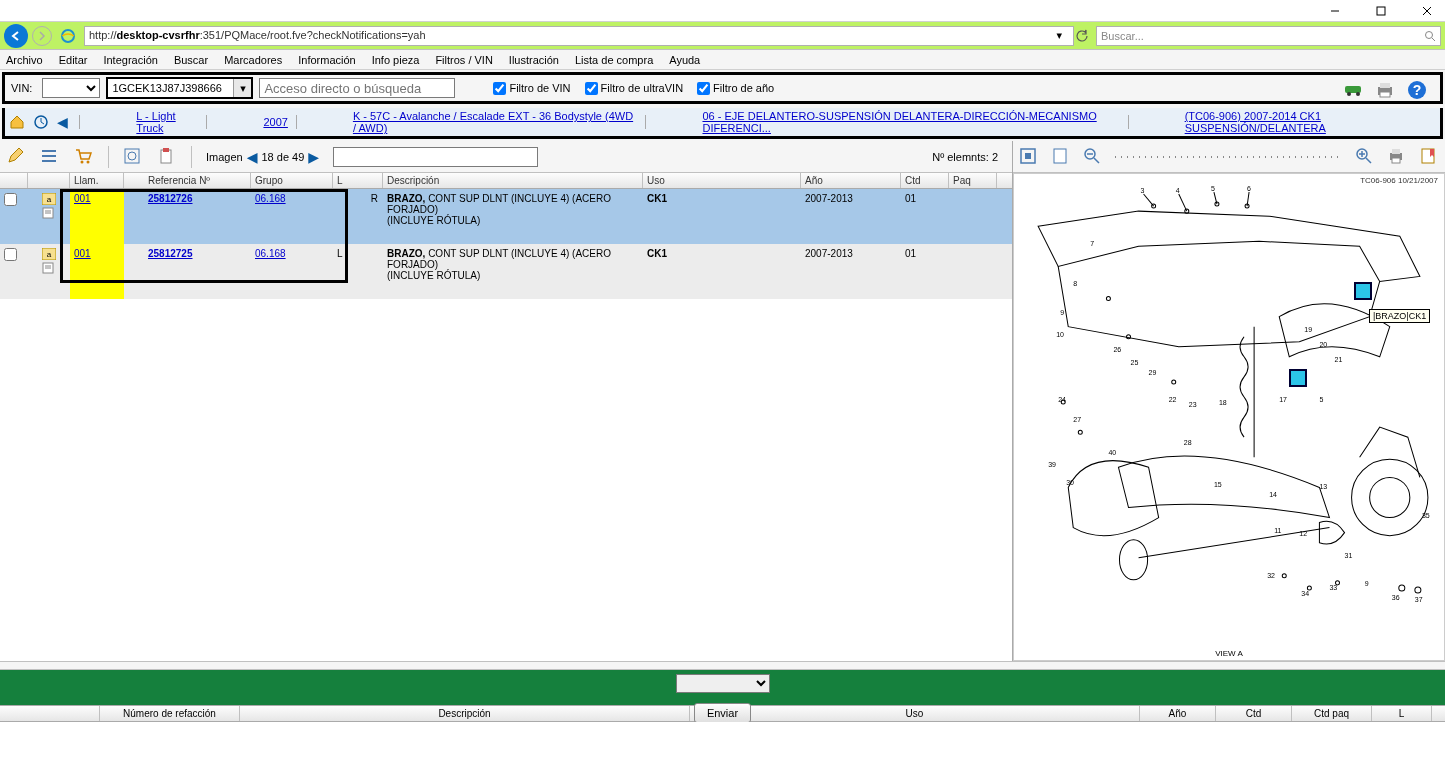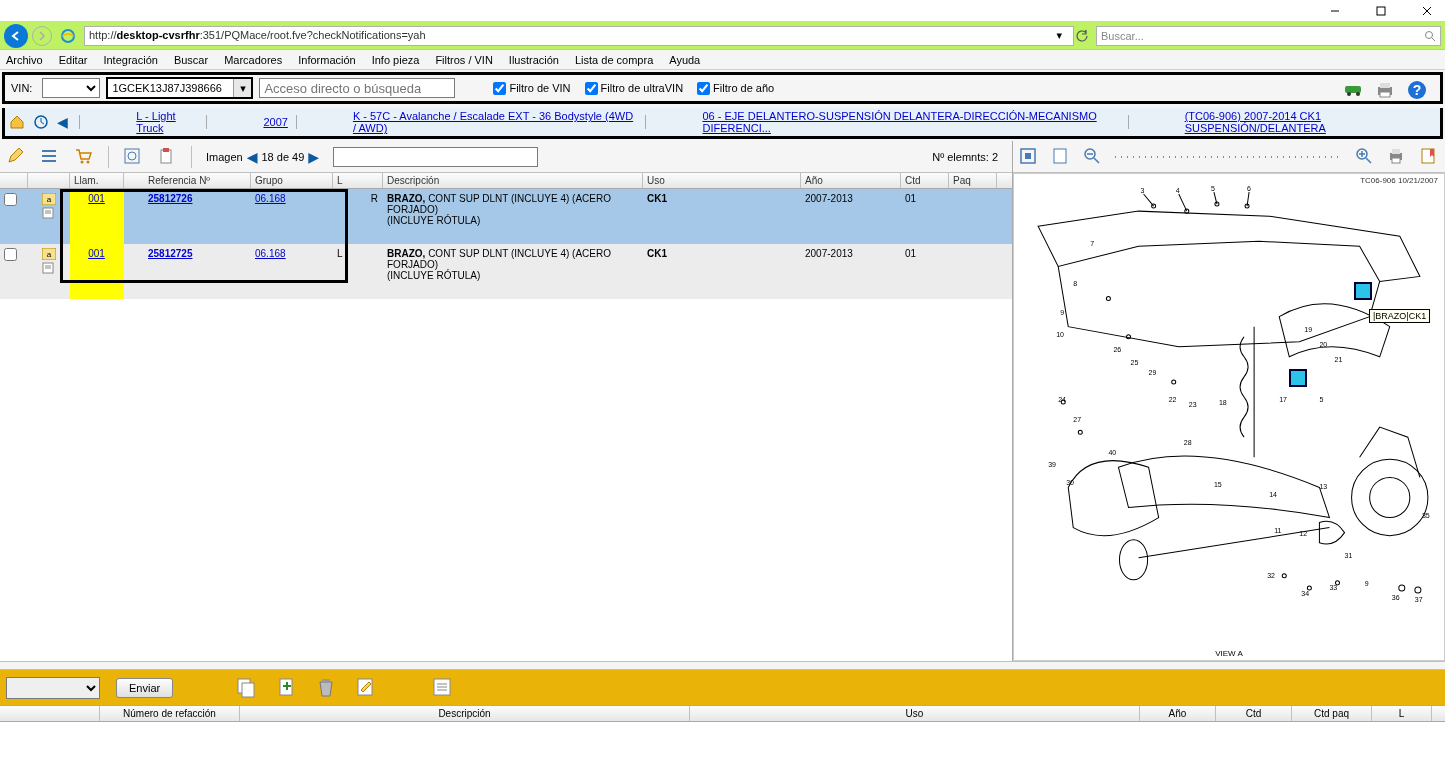--- a/index.html
+++ b/index.html
@@ -73,42 +73,42 @@
 .col-ctd { width: 48px; }
 .col-paq { width: 48px; }
 
 .table-body { flex: 1; overflow: auto; position: relative; }
 .outline-box { position: absolute; border: 3px solid #000; pointer-events: none; }
 
 .row { display: flex; font-size: 10px; }
 .row.sel { background: #a6c8e8; }
 .row.alt { background: #ececec; }
 .td { padding: 4px 4px 18px 4px; border-right: 1px solid transparent; overflow: hidden; }
-.td.llam { background: #ffff00; text-align: center; }
+.td.llam { background: #ffff00; }
 .td a { color: #0000cc; text-decoration: underline; cursor: pointer; }
 .td-r { text-align: right; }
 .td-ico-stack { display: flex; flex-direction: column; gap: 2px; align-items: center; }
 .small-ico { width: 14px; height: 12px; }
 
 
 .right-toolbar { display: flex; align-items: center; height: 32px; background: #f5f5f5; border-bottom: 1px solid #c0c0c0; padding: 0 6px; gap: 12px; }
 .zoom-slider { flex: 1; display: flex; align-items: center; gap: 4px; }
 .zoom-track { flex: 1; height: 2px; background: repeating-linear-gradient(90deg,#888 0,#888 1px,transparent 1px,transparent 6px); position: relative; }
 
 
 .diagram { flex: 1; position: relative; border: 1px solid #ccc; background: #fff; overflow: hidden; }
 .diagram-header { position: absolute; top: 2px; right: 6px; font-size: 8px; color: #333; }
 .diagram-img { position: absolute; inset: 12px 4px 20px 4px; }
 .diagram-footer { position: absolute; bottom: 2px; left: 0; right: 0; display: flex; align-items: center; font-size: 8px; padding: 0 6px; }
 .callout { position: absolute; width: 18px; height: 18px; background: #2bc4e8; border: 2px solid #003; }
 .tooltip { position: absolute; background: #fffff0; border: 1px solid #000; padding: 1px 3px; font-size: 9px; }
 
 
 .spacer-bar { height: 8px; background: #f5f5f5; border-top: 1px solid #c0c0c0; }
-.action-bar { display: flex; align-items: center; height: 36px; background: #eab308; border-top: 1px solid #c0c0c0; padding: 4px 6px; gap: 16px; }
+.action-bar { display: flex; align-items: center; height: 36px; background: #15803d; border-top: 1px solid #c0c0c0; padding: 4px 6px; gap: 10px; flex-direction: column; }
 .action-select { width: 94px; height: 22px; border: 1px solid #7a7a7a; }
 .enviar-btn { padding: 3px 12px; background: linear-gradient(#fdfdfd,#e0e0e0); border: 1px solid #888; border-radius: 3px; cursor: pointer; font-size: 11px; }
 .action-icon { width: 24px; height: 24px; cursor: pointer; }
 
 .footer-header { display: flex; background: linear-gradient(#fdfdfd,#e6e6e6); border-top: 1px solid #aaa; border-bottom: 1px solid #aaa; font-size: 10px; }
 .fh { border-right: 1px solid #c0c0c0; padding: 2px 4px; text-align: center; }
 .fh1 { width: 100px; }
 .fh2 { width: 140px; }
 .fh3 { width: 450px; }
 .fh4 { width: 450px; }

